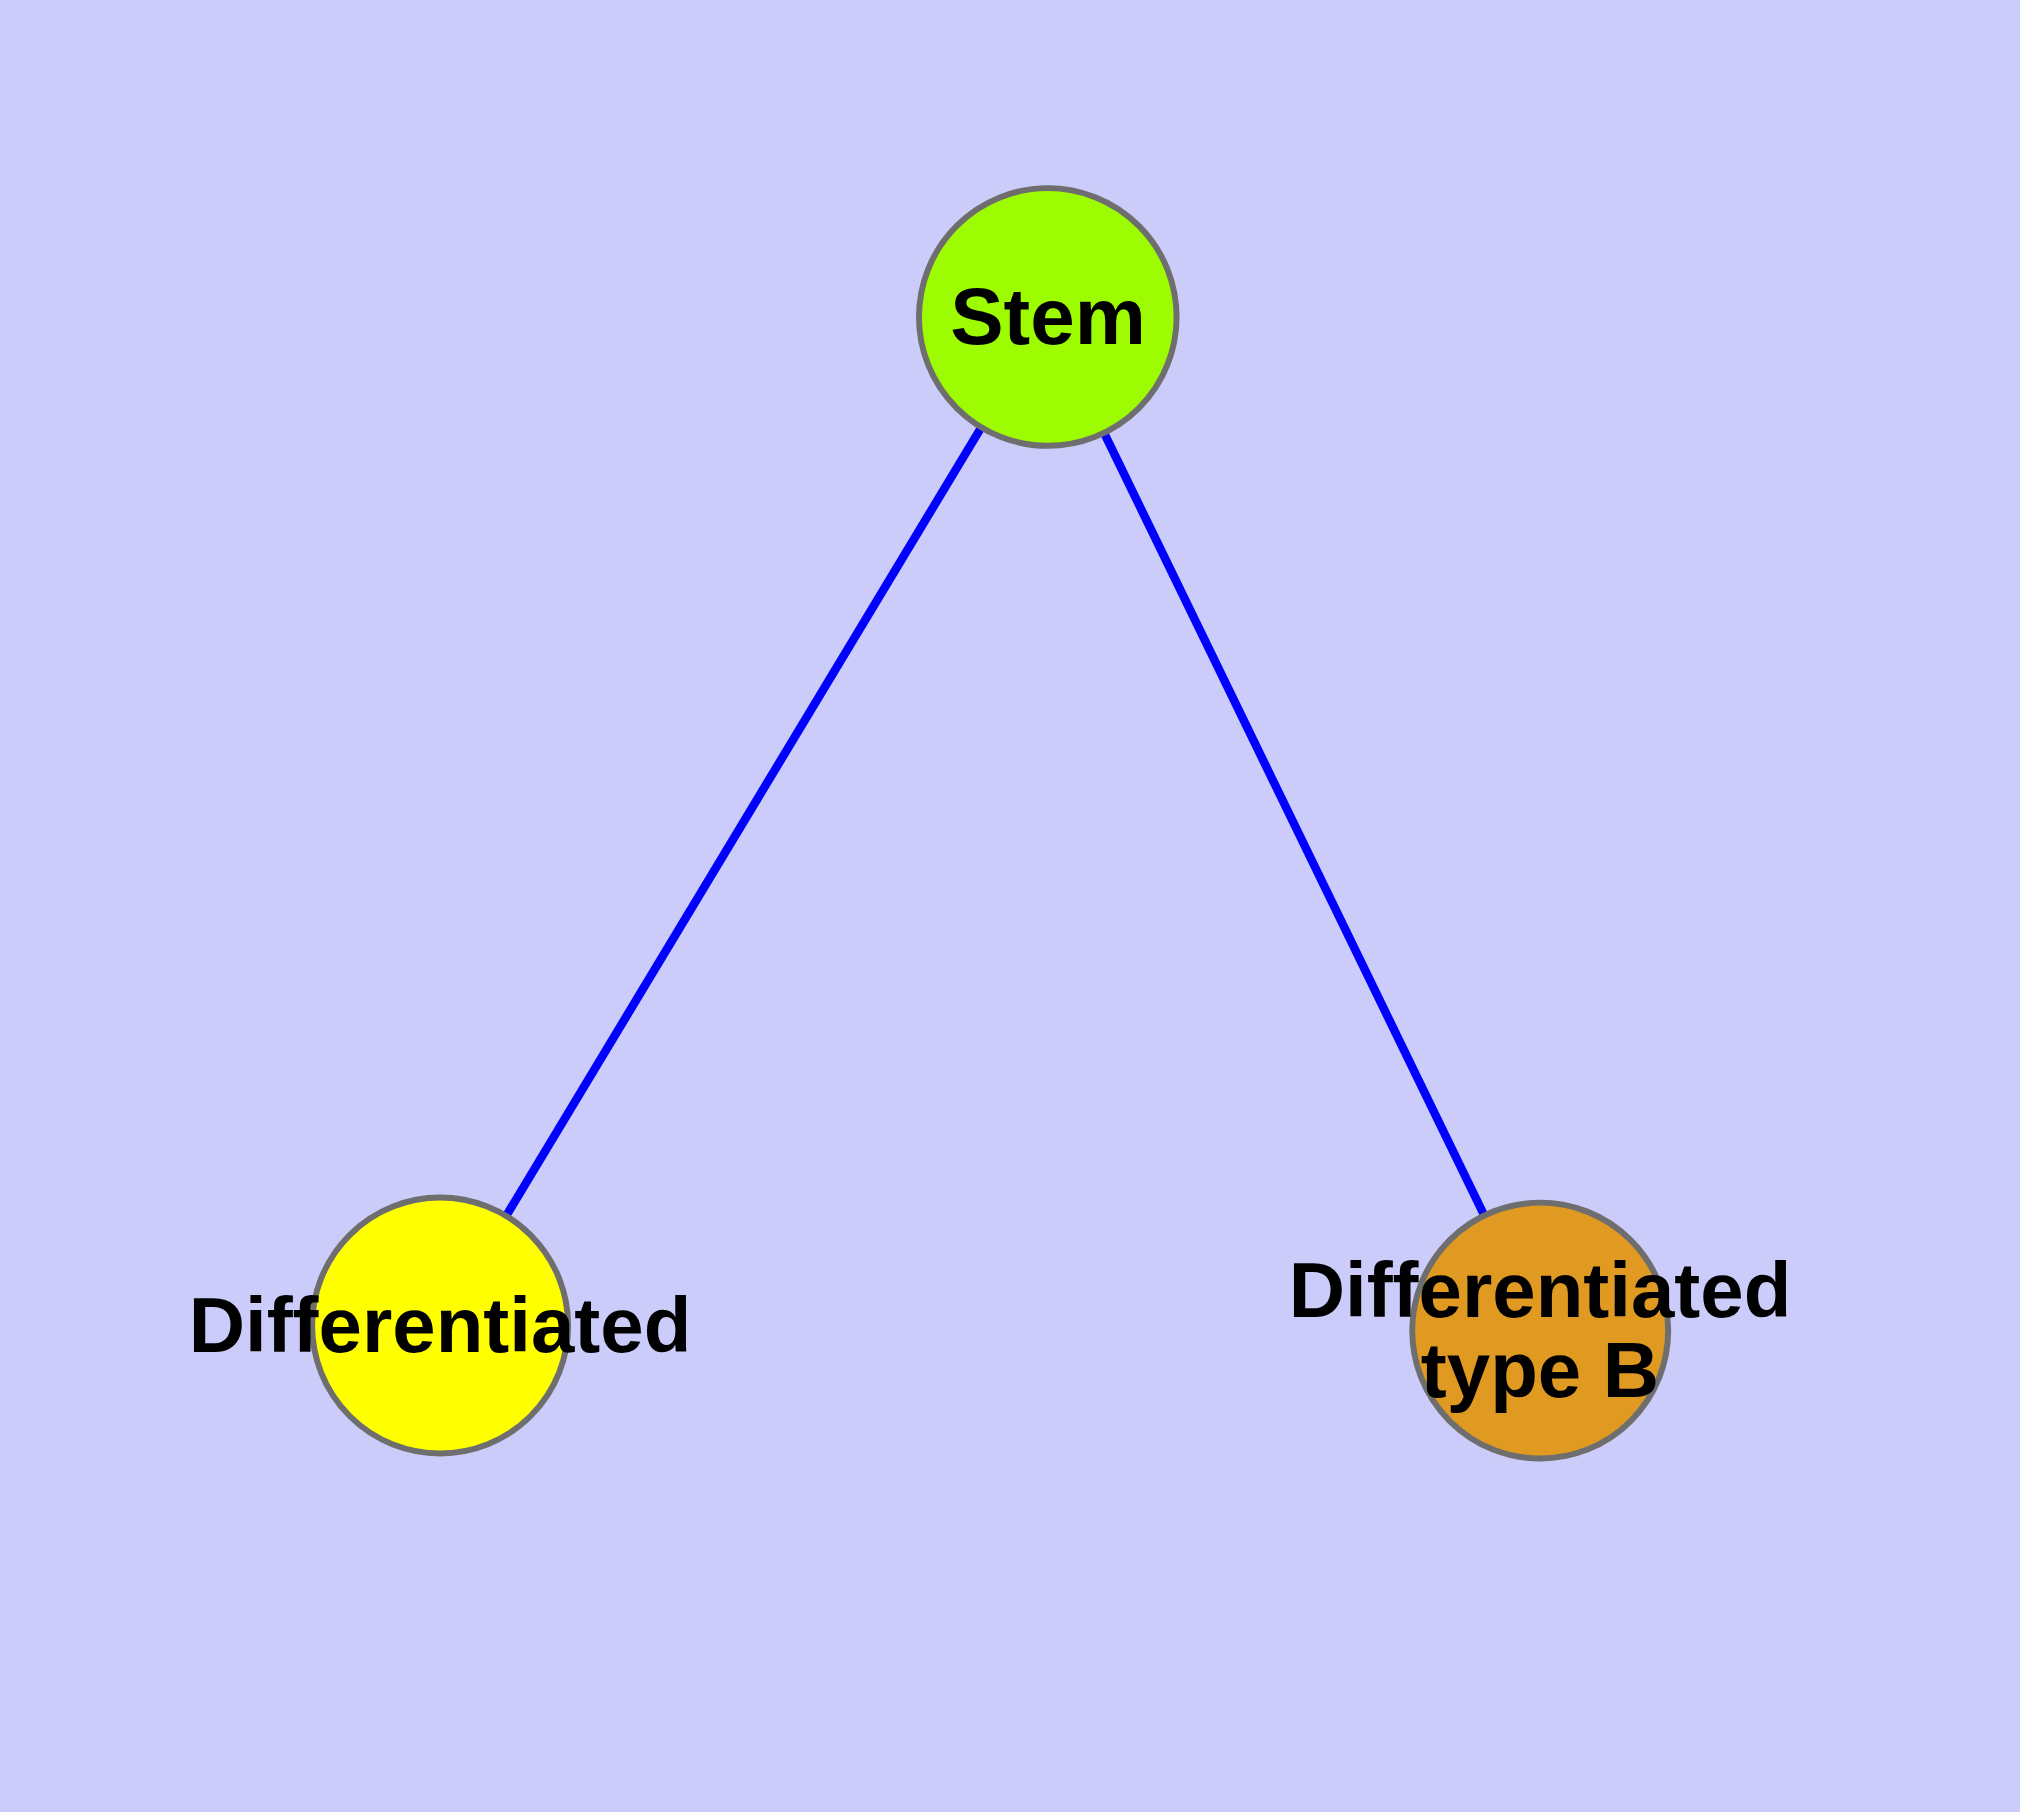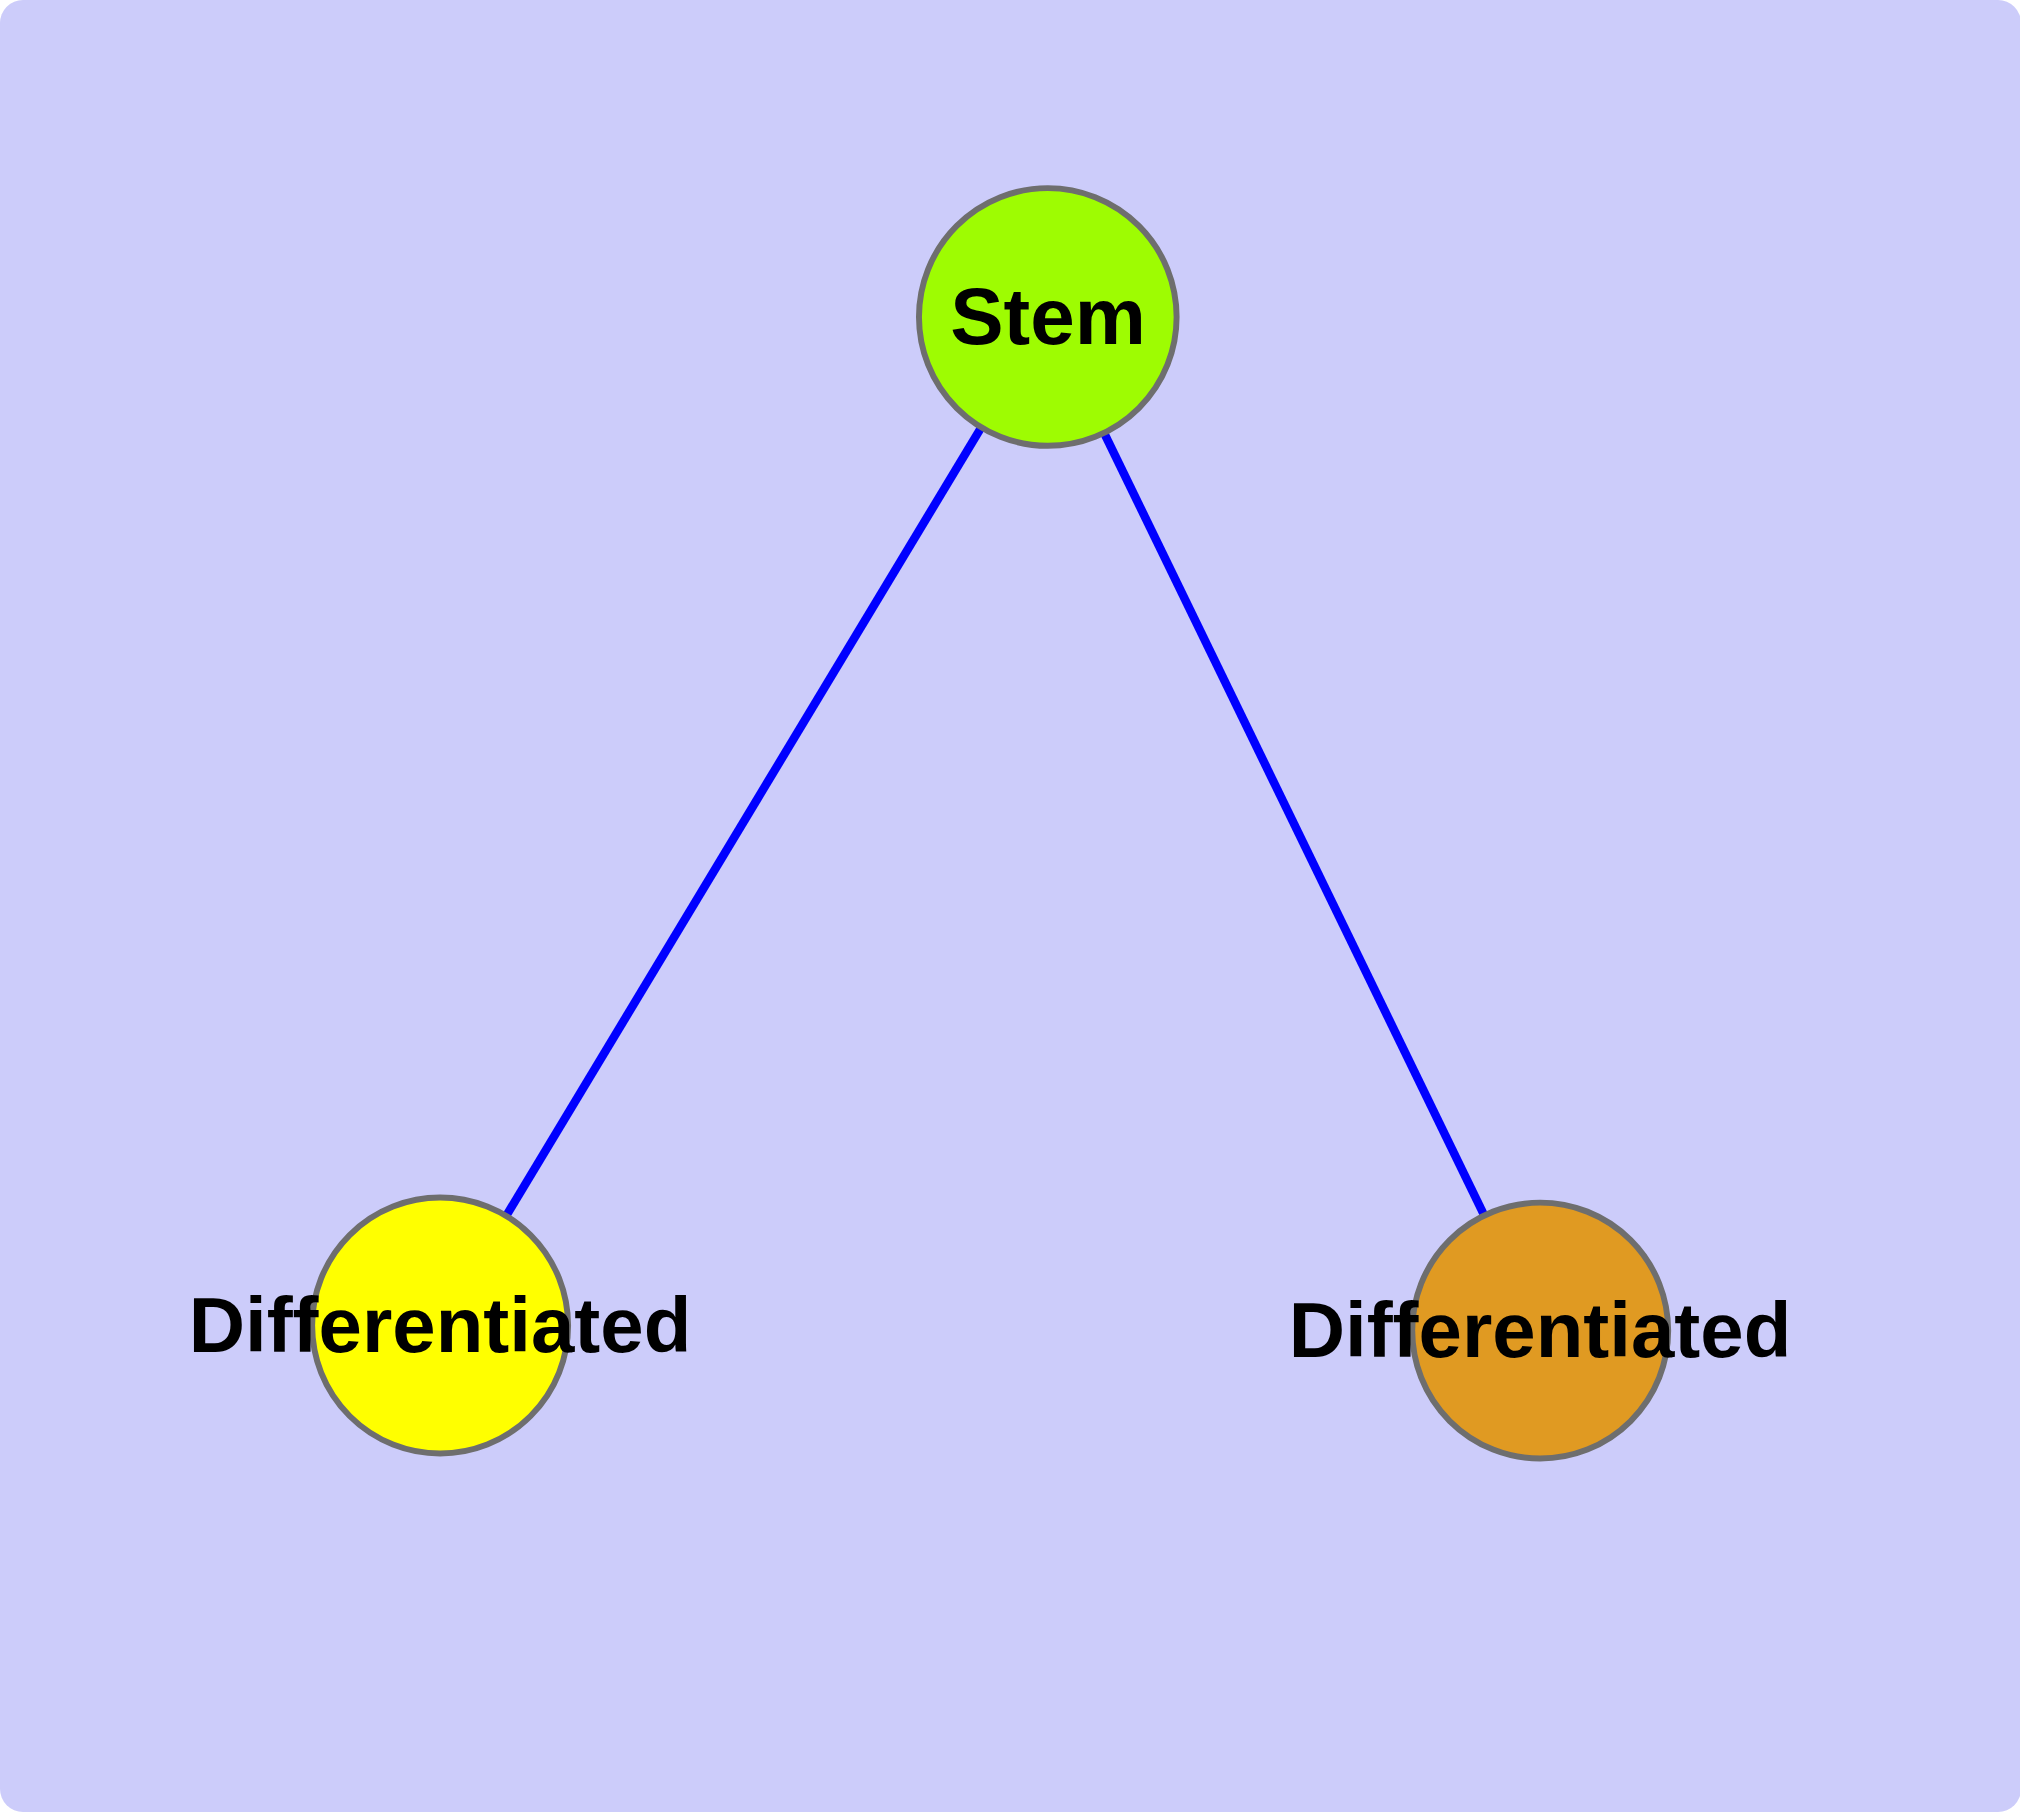--- a/index.html
+++ b/index.html
@@ -7,21 +7,20 @@
     margin: 0;
     padding: 0;
     background: #ffffff;
   }
   #stage {
     position: relative;
     width: 2021px;
     height: 1812px;
     overflow: hidden;
     font-family: "Liberation Sans", "DejaVu Sans", sans-serif;
-    border-radius: 23px;
   }
   #canvas-bg {
     position: absolute;
     inset: 0;
     background: #ccccfa;
   }
   #graph-svg {
     position: absolute;
     inset: 0;
     width: 2021px;
@@ -59,16 +58,16 @@
     <g id="node-layer">
         <circle cx="1236" cy="374" r="152" fill="#9efc02" stroke="#6e6e6e" stroke-width="7"></circle>
         <circle cx="519" cy="1564" r="151" fill="#ffff00" stroke="#6e6e6e" stroke-width="7"></circle>
         <circle cx="1817" cy="1570" r="151" fill="#e09a22" stroke="#6e6e6e" stroke-width="7"></circle>
       </g>
   </svg>
 
   <div id="label-layer">
       <div class="node-label root" style="left: 1048px; top: 317px; font-size: 80px; color: rgb(0, 0, 0);"><div>Stem</div></div>
       <div class="node-label leaf" style="left: 440px; top: 1326px; font-size: 78px; color: rgb(0, 0, 0);"><div>Differentiated</div></div>
-      <div class="node-label leaf" style="left: 1540px; top: 1331px; font-size: 78px; color: rgb(0, 0, 0);"><div>Differentiated</div></div>
+      <div class="node-label leaf" style="left: 1540px; top: 1331px; font-size: 78px; color: rgb(0, 0, 0);"><div>Differentiated</div><div>type B</div></div>
     </div>
 </div>
 
 
 </body></html>

